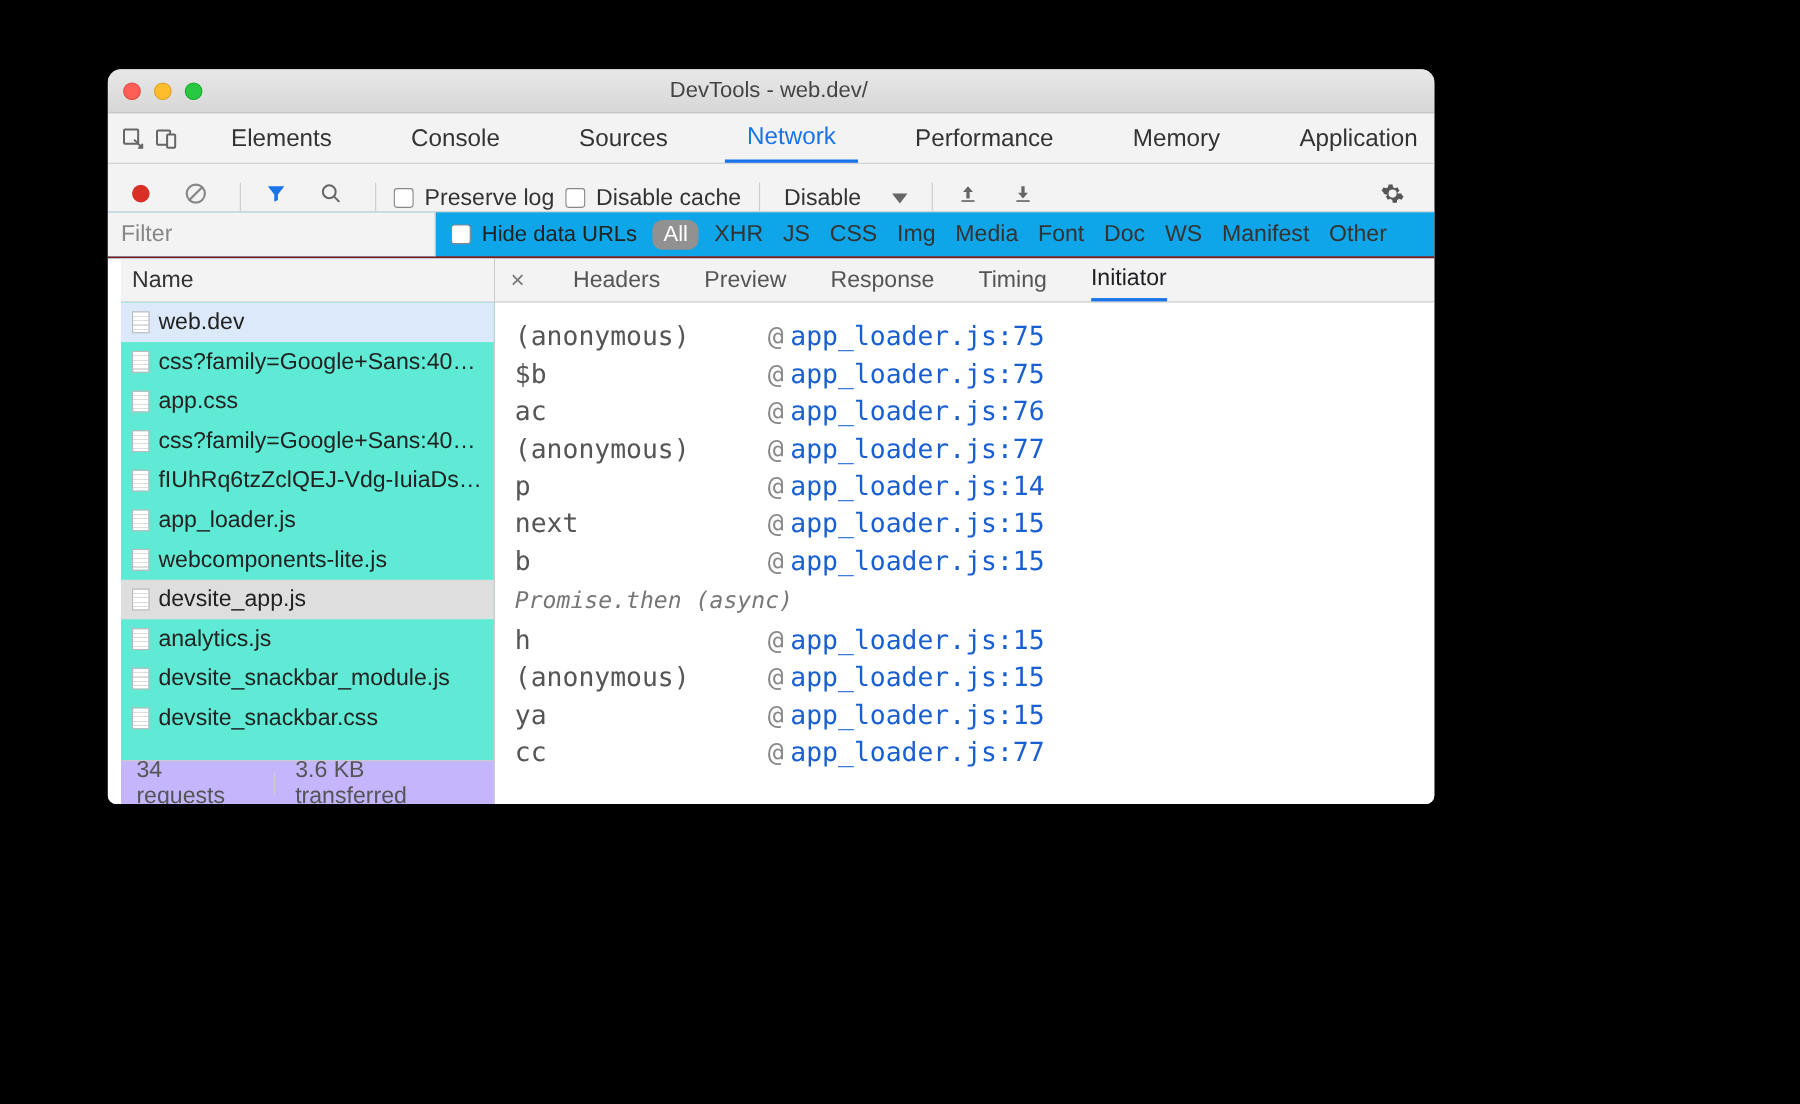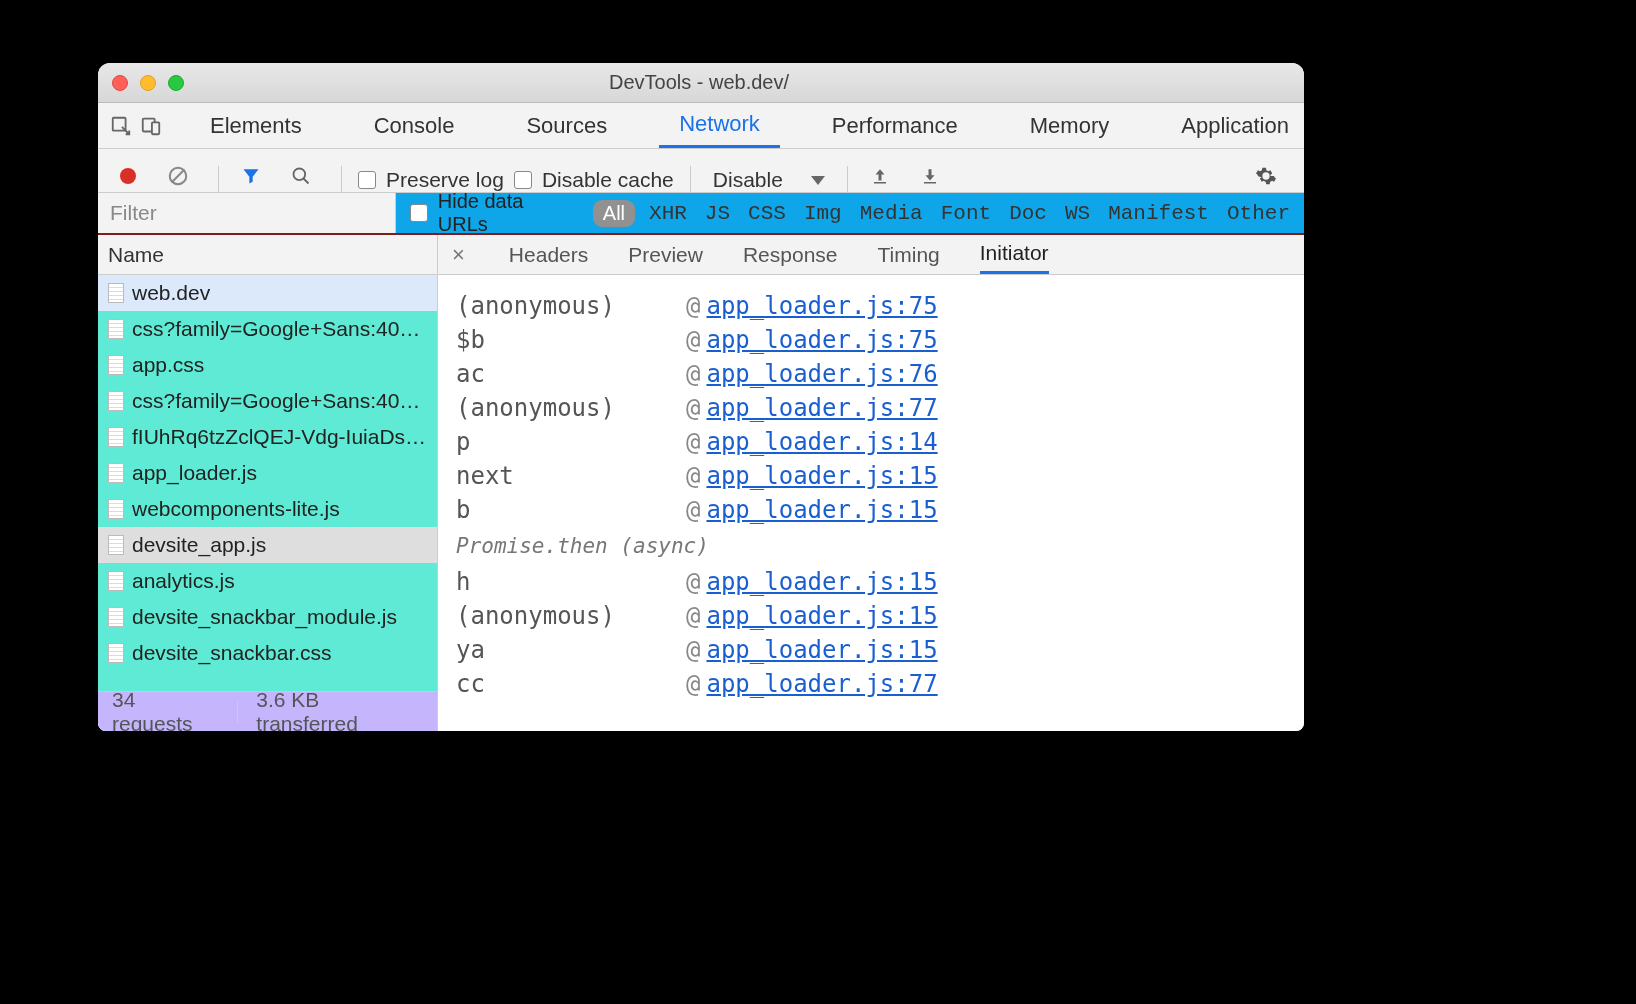--- a/index.html
+++ b/index.html
@@ -88,42 +88,42 @@
   display:flex;align-items:center;gap:14px;padding-right:14px;
 }
 .filter-input{
   width:298px;height:100%;border:none;border-right:1px solid #ccc;
   background:#f3f3f3;padding:0 12px;font-size:21px;color:#888;outline:none;
 }
 .filter-input::placeholder{color:#888;}
 .pill{background:#919191;color:#fff;border-radius:9px;padding:2px 10px;font-size:20px;}
 .ftype{color:#333;font-size:21px;cursor:pointer;}
 .main{flex:1;display:flex;overflow:hidden;background:#fff;}
-.left{width:340px;border-right:1px solid #ccc;display:flex;flex-direction:column;}
+.left{width:340px;border-right:1px solid #ccc;display:flex;flex-direction:column;margin-left:12px;}
 .left-head{height:40px;border-bottom:1px solid #ccc;background:#f3f3f3;display:flex;align-items:center;padding:0 10px;font-size:21px;color:#333;}
 .reqlist{flex:1;overflow:hidden;background:#5eead4;}
 .req{height:36px;display:flex;align-items:center;gap:8px;padding:0 10px;font-size:21px;color:#222;white-space:nowrap;overflow:hidden;text-overflow:ellipsis;cursor:pointer;}
 .req:nth-child(even){background:#f5f9ff00;}
 .req.selected{background:#dbe9fb;}
 .req.highlight{background:#dedede;}
 .doc-icon{width:16px;height:20px;border:1px solid #bbb;background:repeating-linear-gradient(#fff,#fff 3px,#ddd 3px,#ddd 4px);flex-shrink:0;}
 .status{height:40px;border-top:1px solid #ccc;background:#c4b5fd;display:flex;align-items:center;padding:0 14px;font-size:21px;color:#555;gap:18px;}
 .status-sep{width:1px;height:22px;background:#ccc;}
 .right{flex:1;display:flex;flex-direction:column;overflow:hidden;}
 .rtabs{height:40px;border-bottom:1px solid #ccc;background:#f3f3f3;display:flex;align-items:center;gap:34px;padding:0 14px;font-size:21px;color:#555;}
 .rtab{cursor:pointer;height:100%;display:flex;align-items:center;}
 .rtab.active{color:#202124;border-bottom:3px solid #1a73e8;}
 .closex{color:#777;font-size:22px;cursor:pointer;margin-right:10px;}
 .rbody{flex:1;overflow:auto;padding:14px 18px;font-size:21px;}
 .section-h{font-weight:bold;color:#1f1f1f;display:flex;align-items:center;gap:6px;margin-bottom:10px;}
 .tri{width:0;height:0;border-left:7px solid transparent;border-right:7px solid transparent;border-top:10px solid #555;}
 .stack-row{display:flex;font-family:Menlo,Consolas,monospace;font-size:24px;color:#555;line-height:34px;}
 .stack-fn{width:230px;white-space:pre;}
 .stack-at{color:#888;margin-right:6px;}
-.stack-link{color:#1a5fd0;text-decoration:underline;cursor:pointer;}
+.stack-link{color:#1a5fd0;cursor:pointer;}
 .stack-async{font-style:italic;color:#777;font-family:Menlo,Consolas,monospace;line-height:38px;}
 svg{display:block;}
 </style>
 </head>
 <body>
 
 <div class="window">
 
   <div class="titlebar">
     <div class="traffic">
@@ -229,21 +229,21 @@
     </div>
   </div>
 
   <div class="filterbar">
     <input class="filter-input" placeholder="Filter" style="">
     <label style="display:flex;align-items:center;gap:10px;">
         <span class="checkbox"></span>
         <span>Hide data URLs</span>
       </label>
     <span class="pill">All</span>
-    <span id="ftypes" style="display:flex;gap:18px;font-family:Liberation Mono, monospace;">
+    <span id="ftypes" style="display:flex;gap:18px;">
         <span class="ftype">XHR</span>
         <span class="ftype">JS</span>
         <span class="ftype">CSS</span>
         <span class="ftype">Img</span>
         <span class="ftype">Media</span>
         <span class="ftype">Font</span>
         <span class="ftype">Doc</span>
         <span class="ftype">WS</span>
         <span class="ftype">Manifest</span>
         <span class="ftype">Other</span>

